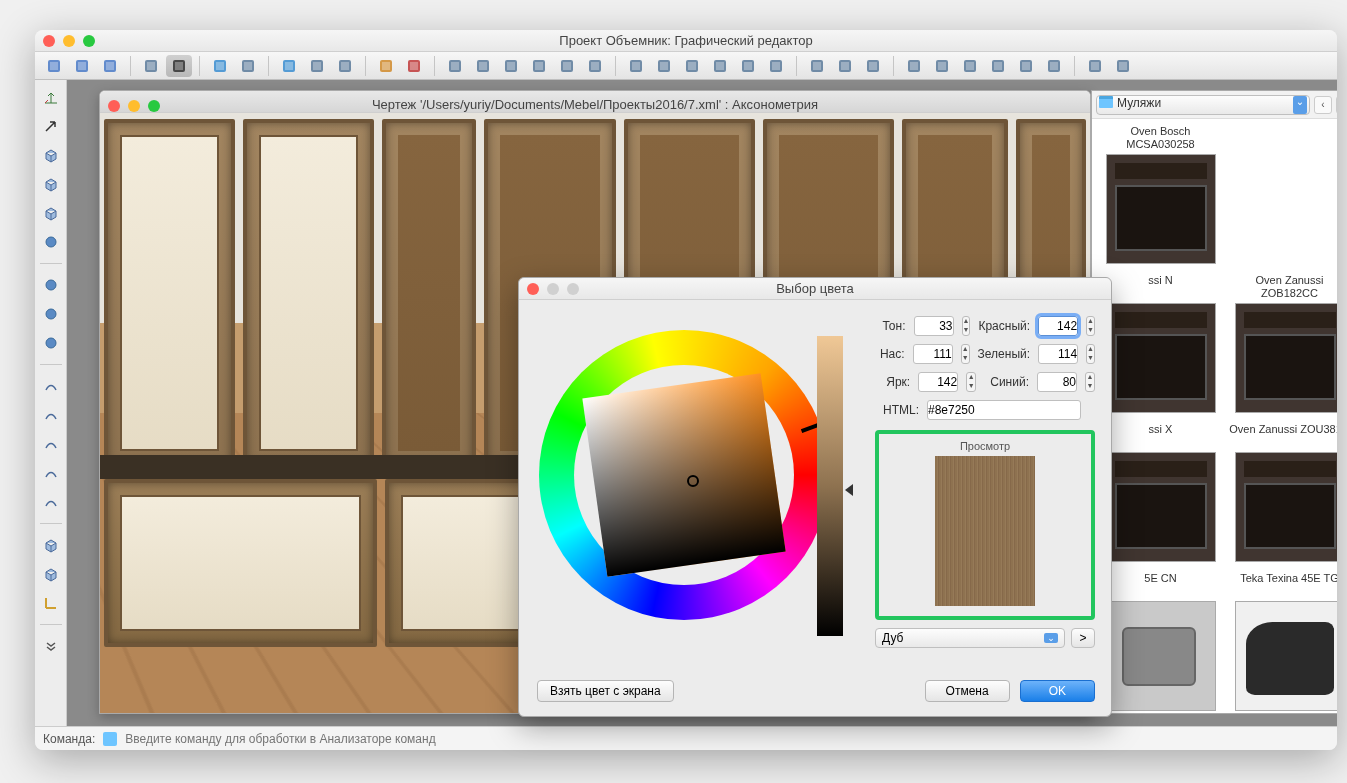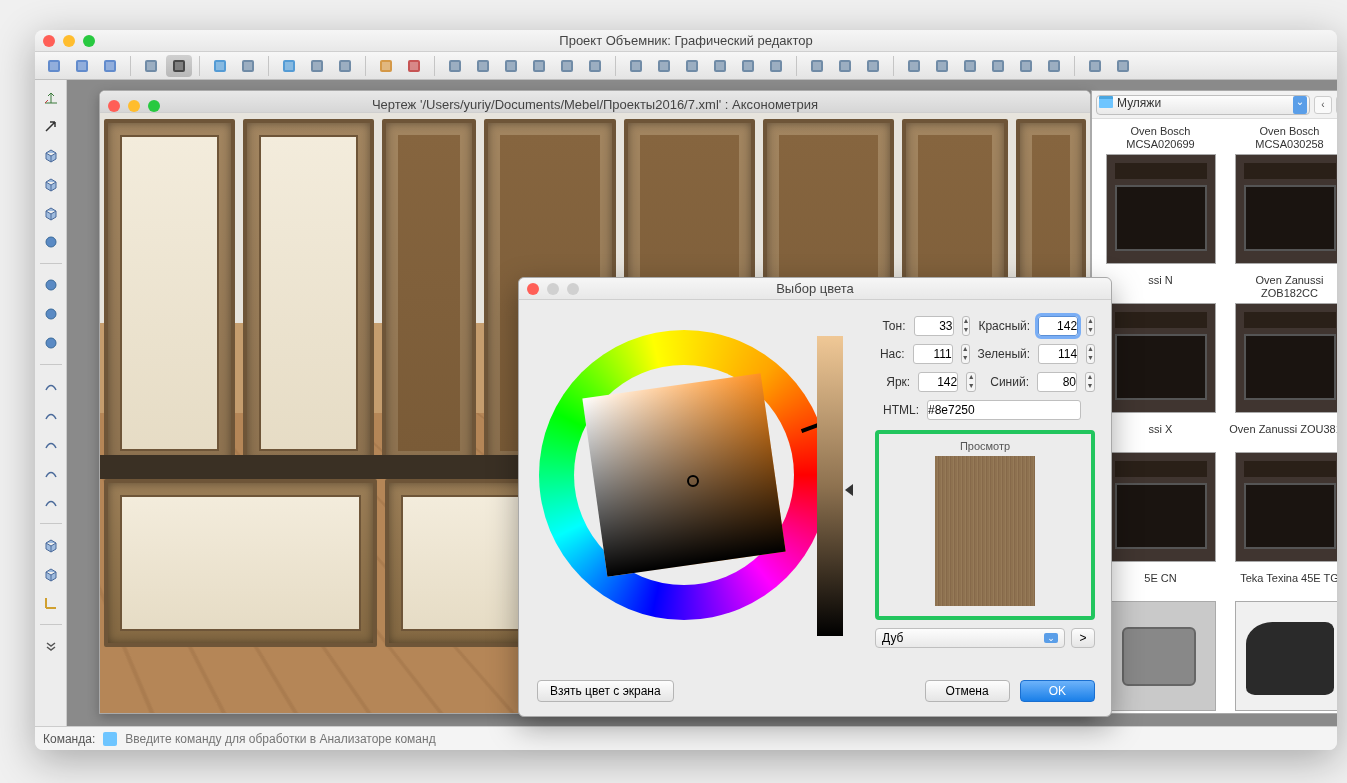--- a/index.html
+++ b/index.html
@@ -479,24 +479,20 @@
           <span class="folder"></span>
           <span>Муляжи</span>
           <span class="arrows">⌄</span>
         </div>
         <div class="cat-hd-btn">‹</div>
         <div class="cat-hd-btn">›</div>
       </div>
       <div class="catalog-grid" id="catalog-grid">
           <div class="cat-row">
             <div class="cat-item">
-              <div class="label">Oven Bosch MCSA020699</div>
-              <div class="thumb oven"></div>
-            </div>
-            <div class="cat-item">
               <div class="label">Oven Bosch MCSA030258</div>
               <div class="thumb oven"></div>
             </div>
           </div>
           <div class="cat-row">
             <div class="cat-item">
               <div class="label">ssi N</div>
               <div class="thumb oven"></div>
             </div>
             <div class="cat-item">

